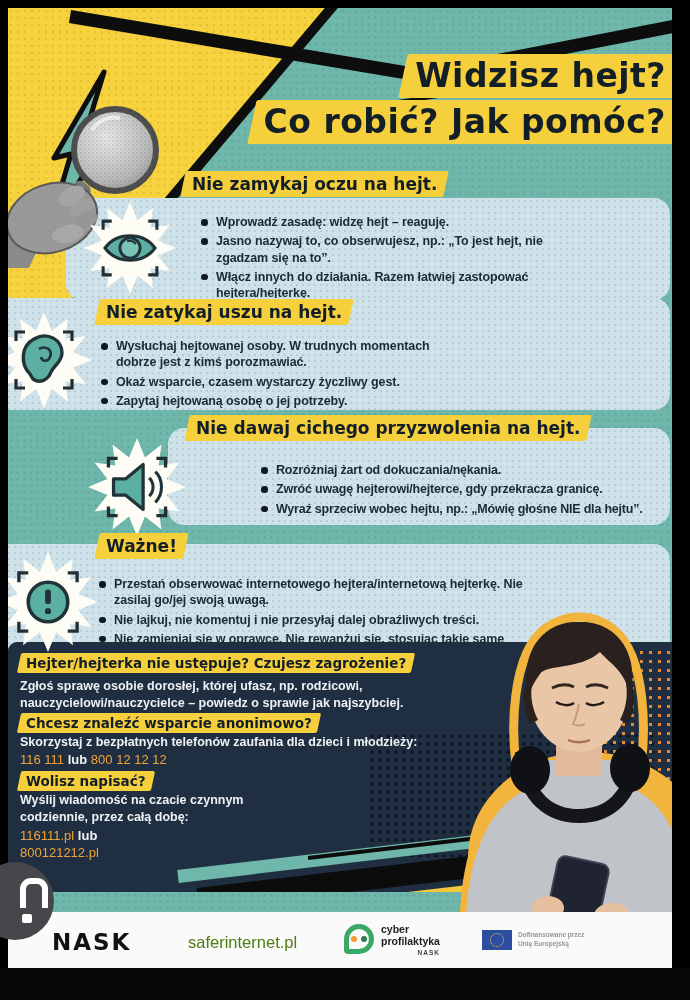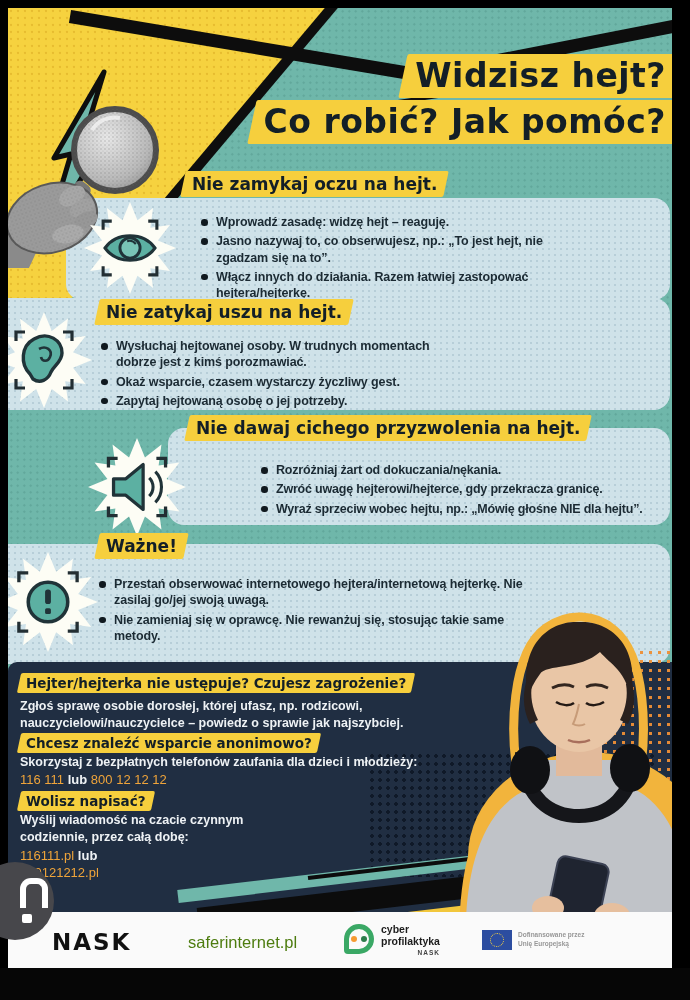--- a/index.html
+++ b/index.html
@@ -25,21 +25,21 @@
   .panel{position:absolute;z-index:2;border-radius:16px;background-color:#cfe2e9;
          background-image:radial-gradient(rgba(85,125,150,.20) 1px,transparent 1.15px);
          background-size:6px 6px;}
   .bullets{position:absolute;margin:4px;padding:0;list-style:none;
            font-size:12.5px;line-height:1.3;font-weight:700;color:#1b2a33;letter-spacing:-.1px;}
   .bullets li{position:relative;padding-left:16px;margin-bottom:3px;}
   .bullets li::before{content:"";position:absolute;left:1px;top:5px;width:6.5px;height:6.5px;
            border-radius:50%;background:#10191f;}
   .icon-box{z-index:4;}
   
-  #navy{position:absolute;left:0;top:654px;width:676px;height:250px;background:#202e42;
+  #navy{position:absolute;left:0;top:634px;width:676px;height:250px;background:#202e42;
         overflow:hidden;z-index:3;border-radius:9px;}
   .navy-text{position:absolute;color:#eef2f5;font-weight:700;font-size:12.5px;line-height:1.32;}
   .num{color:#efa43a;font-weight:400;}
   .stripe{position:absolute;transform-origin:left center;}
   #dots-navy{position:absolute;left:360px;top:90px;width:290px;height:125px;
         background-image:radial-gradient(#0c1524 1.6px,transparent 1.75px);background-size:8px 8px;opacity:.85;}
   #dots-orange{position:absolute;left:548px;top:640px;width:116px;height:266px;z-index:5;
         background-image:radial-gradient(#ee8f35 1.7px,transparent 1.85px);background-size:9px 9px;opacity:.95;}
   
   #footer{position:absolute;left:0;top:904px;width:664px;height:58px;background:#fafafa;z-index:10;}
@@ -177,20 +177,21 @@
         <path d="M22,31 V22 H31 M69,22 H78 V31 M78,69 V78 H69 M31,78 H22 V69" stroke="#222e33" stroke-width="3.2" fill="none"></path>
         <path d="M27,42 L39,42 L56,28 L56,72 L39,58 L27,58 Z" fill="#5cb0a2" stroke="#203338" stroke-width="3.2" stroke-linejoin="round"></path>
         <path d="M62,41 C67,46 67,54 62,59" stroke="#203338" stroke-width="3" fill="none"></path>
         <path d="M68,35 C76,43 76,57 68,65" stroke="#203338" stroke-width="3" fill="none"></path>
       </svg>
     </div>
 
     <div class="panel" style="left:-14px;top:536px;width:676px;height:120px">
       <ul class="bullets" style="left:100px;top:28px;width:450px">
         <li><span>Przestań obserwować internetowego hejtera/internetową hejterkę. Nie zasilaj go/jej swoją uwagą.</span></li>
+        <li><span>Nie lajkuj, nie komentuj i nie przesyłaj dalej obraźliwych treści.</span></li>
         <li><span>Nie zamieniaj się w oprawcę. Nie rewanżuj się, stosując takie same metody.</span></li>
       </ul>
     </div>
     <div class="abs hl hl-head" style="left:98px;top:528px">
       <span>Ważne!</span>
     </div>
     <div class="abs icon-box" style="left:-12px;top:542px;width:104px;height:104px">
       <svg viewBox="0 0 100 100" width="100%" height="100%">
         <polygon points="98,50 79,57.8 91.6,74 71.2,71.2 74,91.6 57.8,79 50,98 42.2,79 26,91.6 28.8,71.2 8.4,74 21,57.8 2,50 21,42.2 8.4,26 28.8,28.8 26,8.4 42.2,21 50,2 57.8,21 74,8.4 71.2,28.8 91.6,26 79,42.2" fill="#fdfdf5"></polygon>
         <path d="M22,31 V22 H31 M69,22 H78 V31 M78,69 V78 H69 M31,78 H22 V69" stroke="#222e33" stroke-width="3.2" fill="none"></path>

